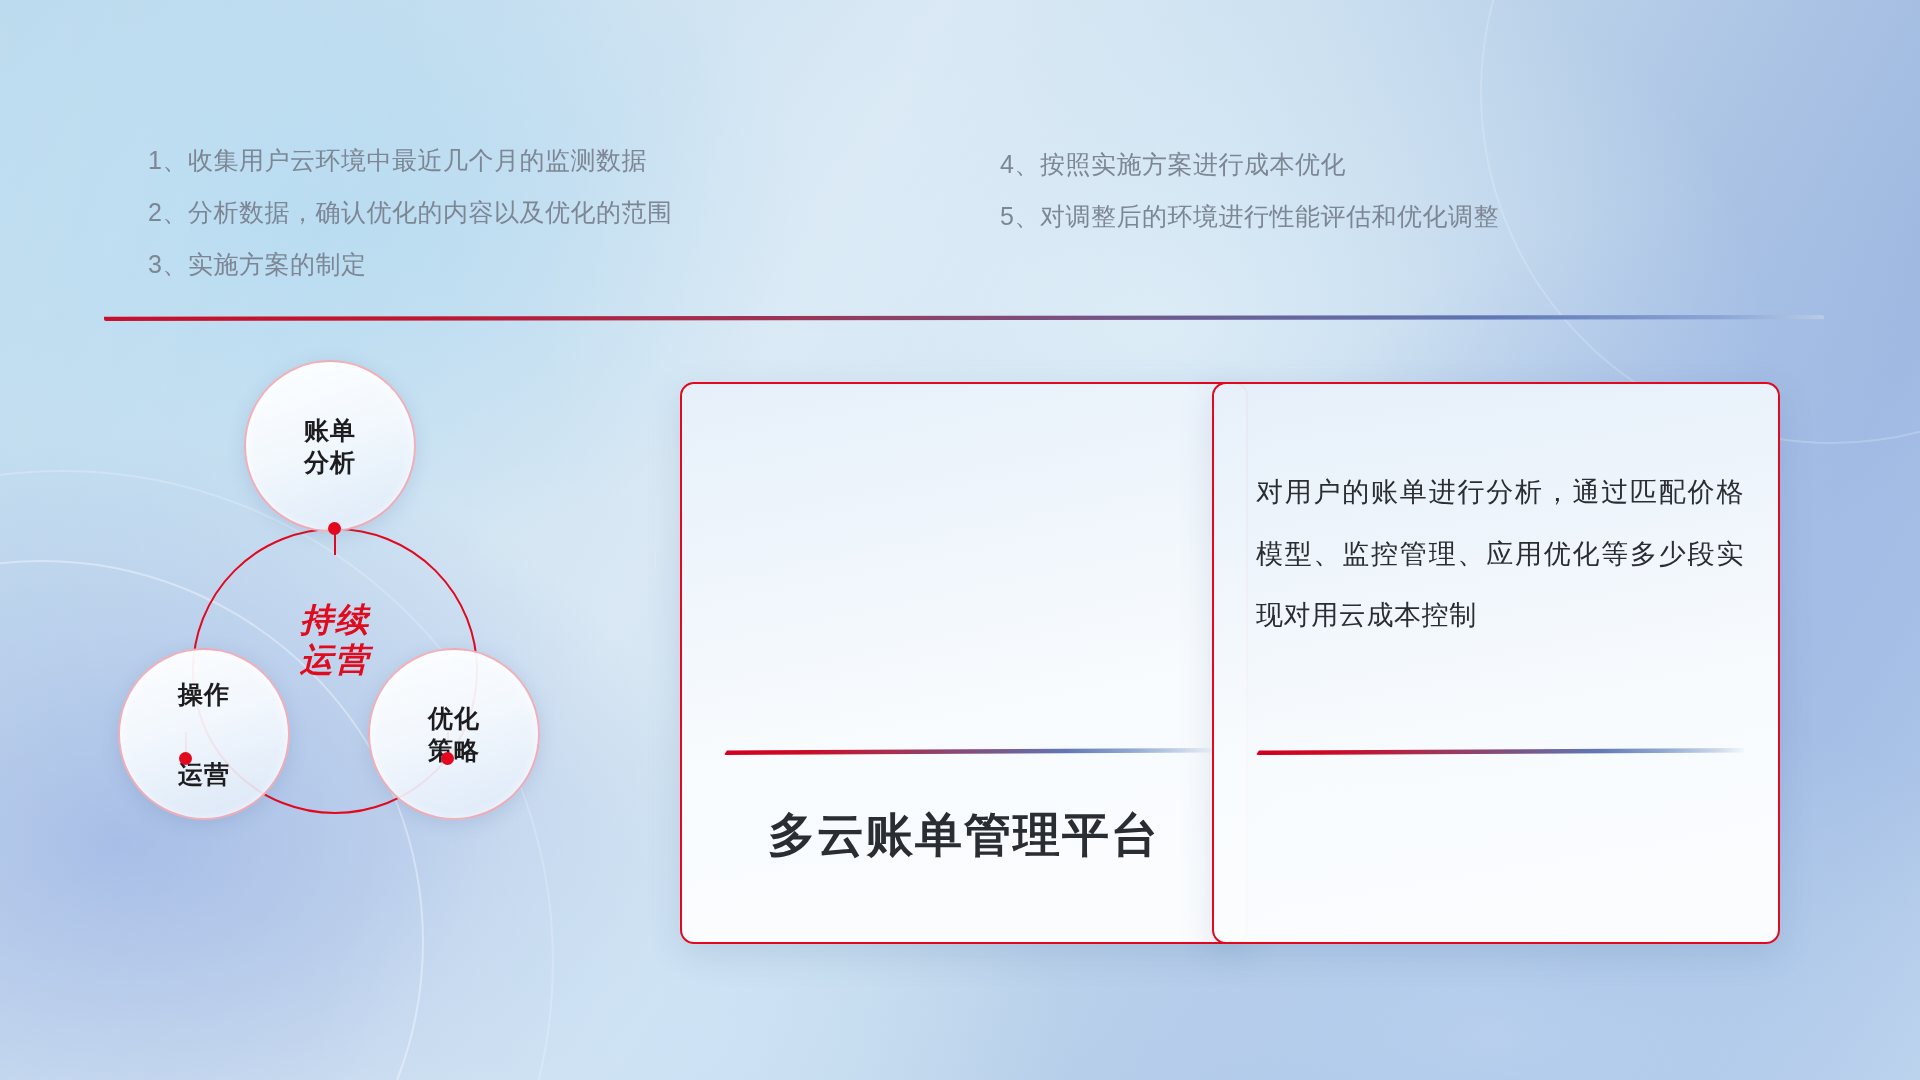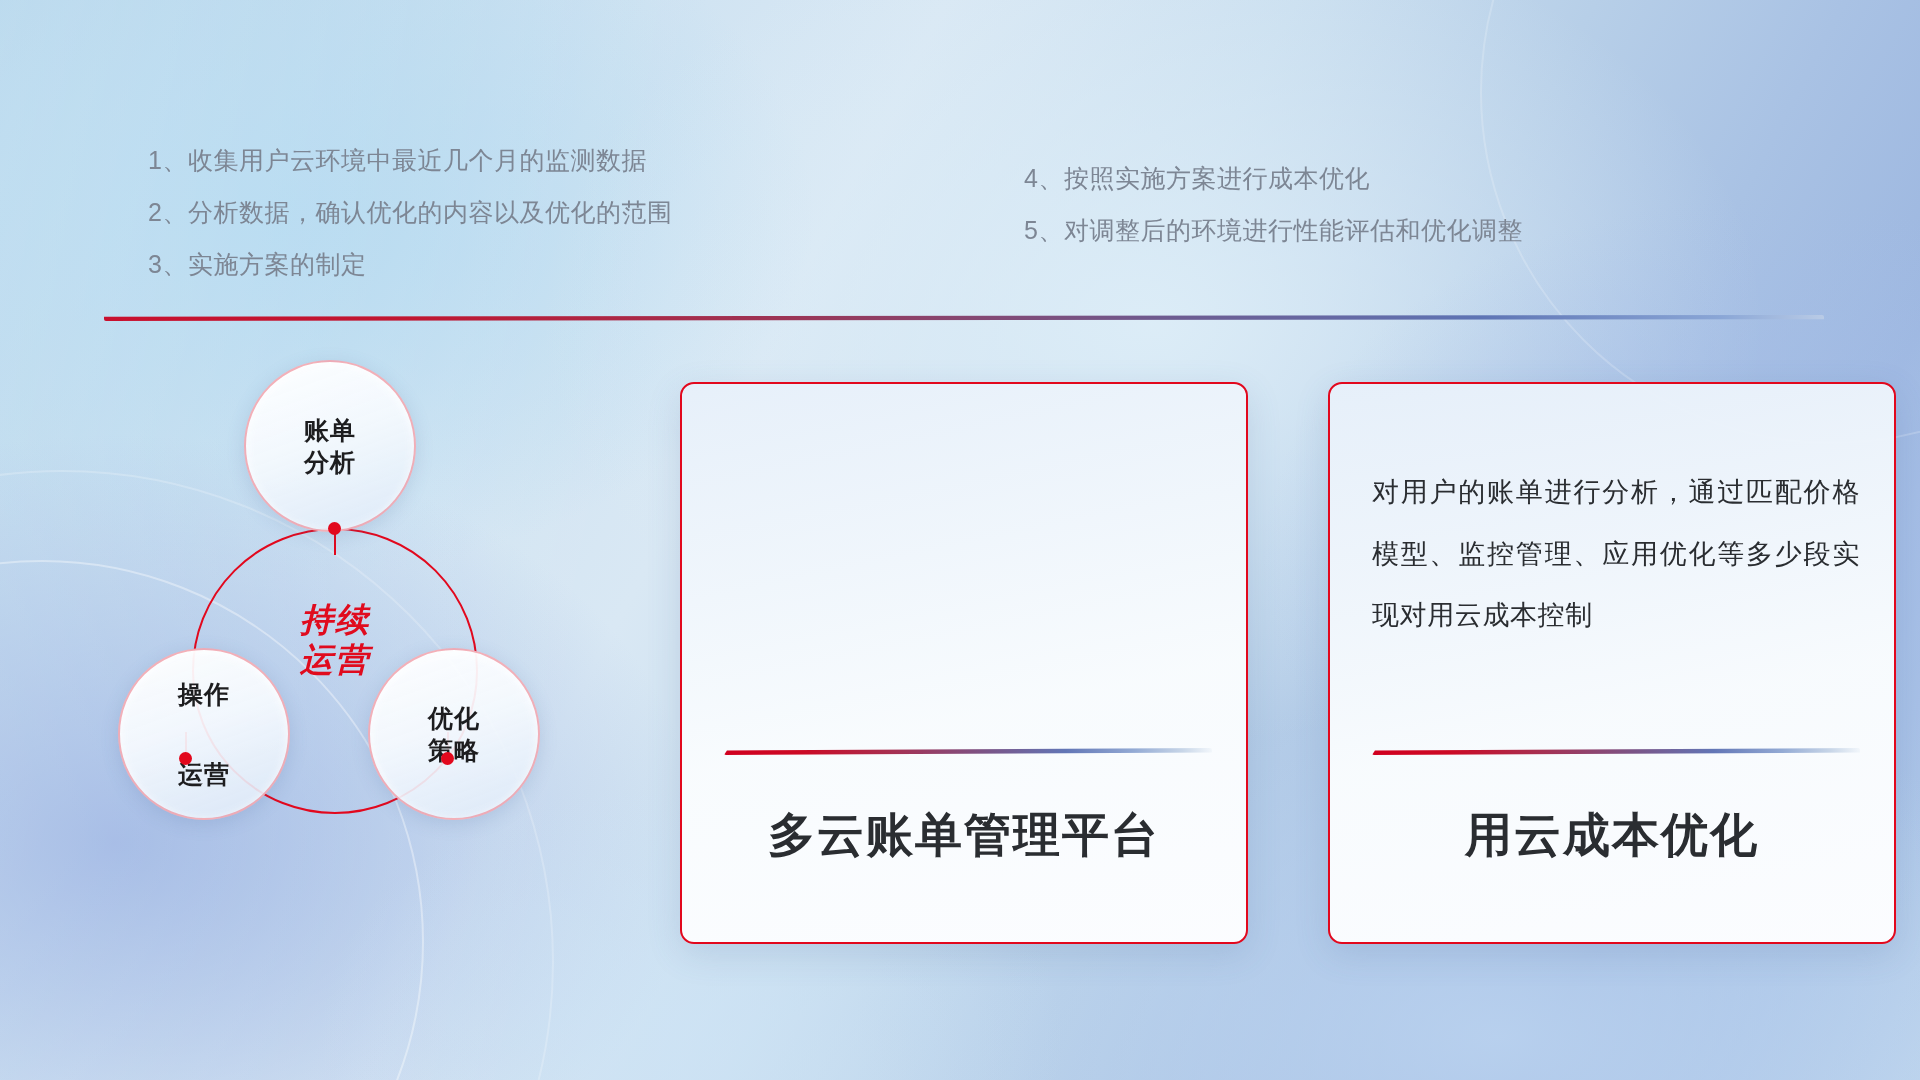--- a/index.html
+++ b/index.html
@@ -74,21 +74,21 @@
     color: #7d8694;
     font-size: 25px;
     line-height: 1.0;
     white-space: nowrap;
     letter-spacing: 0.5px;
   }
   .bullets .row { margin-bottom: 27px; }
   .bullets .row:last-child { margin-bottom: 0; }
 
   #bullets-left  { left: 148px; top: 120px; margin-top: 28px; }
-  #bullets-right { left: 1000px; top: 166px; margin-left: 24px; }
+  #bullets-right { left: 1000px; top: 152px; }
 
   
   #header-rule {
     position: absolute;
     left: 104px;
     top: 315px;
     width: 1720px;
     height: 6px;
   }
   #header-rule .bar {
@@ -189,21 +189,21 @@
     border: 2px solid #e2081d;
     background: linear-gradient(168deg,
       rgba(231,240,250,0.96) 0%,
       rgba(240,246,252,0.97) 30%,
       rgba(249,252,254,0.98) 58%,
       rgba(252,253,255,0.99) 100%);
     box-shadow: 0 10px 34px rgba(70,100,150,0.16);
     overflow: hidden;
   }
   #card-1 { left: 680px; }
-  #card-2 { left: 1328px; padding-left: 16px; }
+  #card-2 { left: 1212px; padding-left: 16px; }
 
   .card .body {
     position: absolute;
     left: 42px;
     right: 34px;
     top: 78px;
     color: #2a2d31;
     font-size: 27px;
     line-height: 2.28;
     letter-spacing: 0.6px;
@@ -308,16 +308,15 @@
       <div class="bar"></div>
     </div>
     <div class="title">多云账单管理平台</div>
   </div>
 
   <div class="card" id="card-2">
     <div class="body">对用户的账单进行分析，通过匹配价格模型、监控管理、应用优化等多少段实现对用云成本控制</div>
     <div class="divider">
       <div class="bar"></div>
     </div>
-    <div class="title">用云成本优化</div>
   </div>
 
 </div>
 
 </body></html>

